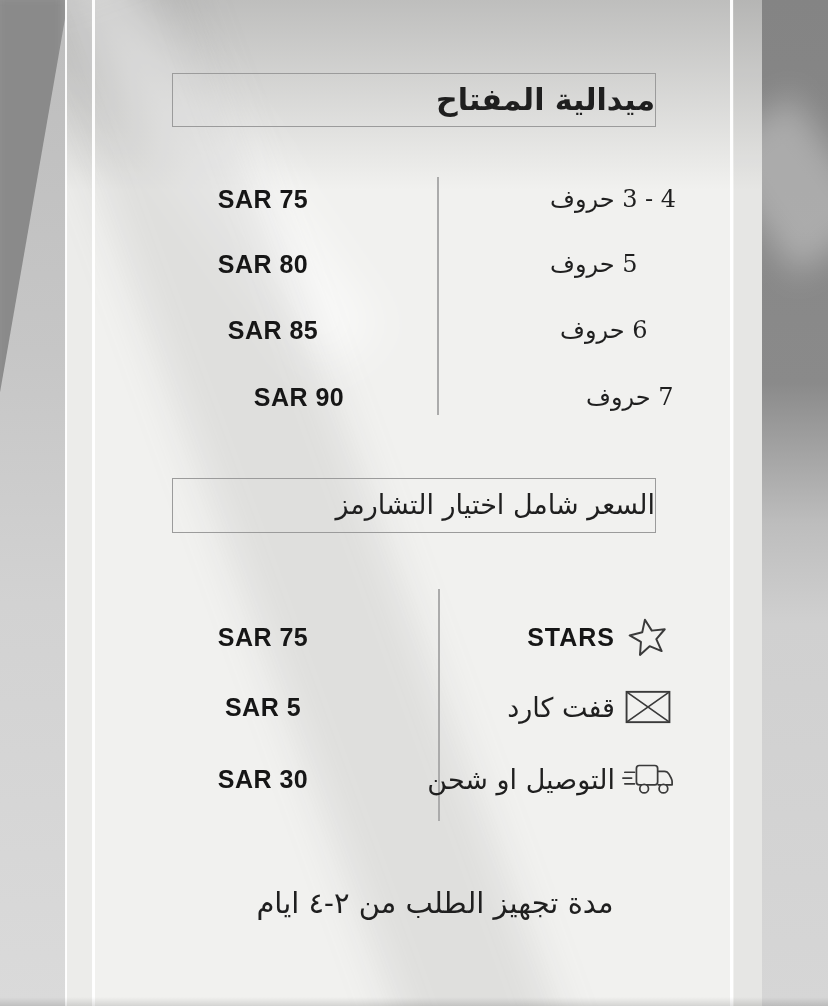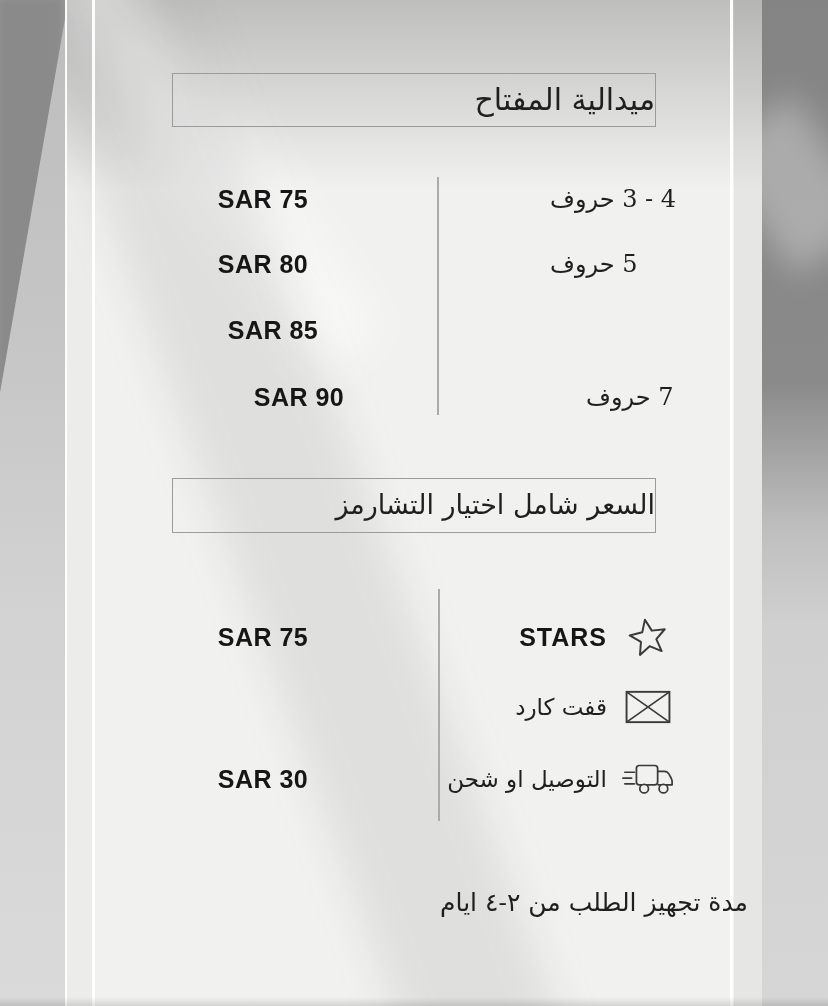--- a/index.html
+++ b/index.html
@@ -30,48 +30,48 @@
   .edge{position:absolute;top:0;height:100%;background:rgba(255,255,255,.95);filter:blur(.6px);}
   .edge.e1{left:65px;width:2px;}
   .edge.e2{left:92px;width:2.5px;}
   .edge.e3{left:730px;width:2.5px;}
   .bottom-shade{position:absolute;left:0;bottom:0;width:100%;height:9px;
         background:linear-gradient(to top,rgba(0,0,0,.12),rgba(0,0,0,0));}
 
   
   .title-box{position:absolute;left:172px;width:484px;border:1.5px solid #9b9b9b;
         box-sizing:border-box;text-align:right;direction:rtl;}
-  .title-box.b1{top:73px;height:54px;line-height:51px;font-size:30px;padding-left:55px;}
+  .title-box.b1{top:73px;height:54px;line-height:51px;font-size:30px;padding-left:55px;font-weight:bold;}
   .title-box.b2{top:478px;height:55px;line-height:52px;font-size:27px;padding-left:30px;}
   .arb{direction:rtl;font-family:"DejaVu Serif","DejaVu Sans",sans-serif;}
 
   .divider{position:absolute;width:1.5px;background:#ababab;}
   .divider.d1{left:437px;top:177px;height:238px;}
   .divider.d2{left:438px;top:589px;height:232px;}
 
   .row{position:absolute;height:64px;line-height:64px;}
   .price{position:absolute;left:163px;width:200px;text-align:center;
          font-family:"Liberation Sans",sans-serif;font-weight:bold;font-size:25px;
          letter-spacing:.5px;color:#161616;}
   .s1 .r1{top:167px;} .s1 .r2{top:232px;} .s1 .r3{top:298px;margin-left:10px;} .s1 .r4{top:365px;margin-left:36px;}
   .row{left:0;width:828px;padding-left:8px;}
   .s1 .label{position:absolute;left:550px;top:0;direction:rtl;text-align:left;
          font-size:24px;white-space:nowrap;}
 
   .s2 .r1{top:605px;} .s2 .r2{top:675px;} .s2 .r3{top:747px;}
   .rgroup{position:absolute;right:161px;top:0;height:64px;display:flex;
-          align-items:center;gap:14px;}
-  .rlabel{font-size:23px;white-space:nowrap;line-height:normal;}
+          align-items:center;gap:6px;}
+  .rlabel{font-size:27px;white-space:nowrap;line-height:normal;}
   .rlabel.latin{font-family:"Liberation Sans",sans-serif;font-weight:bold;
           font-size:25px;letter-spacing:1px;color:#161616;}
   .iconbox{width:54px;display:flex;justify-content:center;align-items:center;}
   .iconbox svg{display:block;}
 
-  .note{position:absolute;left:108px;top:880px;width:640px;height:46px;line-height:46px;
-        font-size:25px;direction:rtl;}
+  .note{position:absolute;left:115px;top:880px;width:640px;height:46px;line-height:46px;
+        text-align:center;font-size:29px;direction:rtl;}
 </style>
 </head>
 <body>
 
 <div class="scene">
 
   <div class="band-left">
     <div class="tri"></div>
   </div>
   <div class="band-right">
@@ -98,20 +98,21 @@
     <div class="row r1">
       <span class="price">SAR 75</span>
       <span class="label arb">4 - 3 حروف</span>
     </div>
     <div class="row r2">
       <span class="price">SAR 80</span>
       <span class="label arb">5 حروف</span>
     </div>
     <div class="row r3">
       <span class="price">SAR 85</span>
+      <span class="label arb">6 حروف</span>
     </div>
     <div class="row r4">
       <span class="price">SAR 90</span>
       <span class="label arb">7 حروف</span>
     </div>
   </div>
 
   <div class="title-box b2 arb">
     <span>السعر شامل اختيار التشارمز</span>
   </div>
@@ -125,20 +126,21 @@
         <span class="rlabel latin">STARS</span>
         <span class="iconbox">
           <svg width="46" height="44" viewBox="0 0 40 40" style="transform:rotate(-10deg)">
             <path d="M20,4 L24.4,14.9 L36.2,15.7 L27.1,23.3 L30,34.8 L20,28.5 L10,34.8 L12.9,23.3 L3.8,15.7 L15.6,14.9 Z" fill="none" stroke="#3a3a3a" stroke-width="1.8" stroke-linejoin="round"></path>
           </svg>
         </span>
       </span>
     </div>
 
     <div class="row r2">
+      <span class="price">SAR 5</span>
       <span class="rgroup">
         <span class="rlabel arb">قفت كارد</span>
         <span class="iconbox">
           <svg width="46" height="34" viewBox="0 0 44 32">
             <rect x="1.5" y="1.5" width="41" height="29" fill="none" stroke="#3a3a3a" stroke-width="1.8"></rect>
             <path d="M1.5,1.5 L42.5,30.5 M42.5,1.5 L1.5,30.5" fill="none" stroke="#3a3a3a" stroke-width="1.6"></path>
           </svg>
         </span>
       </span>
     </div>

